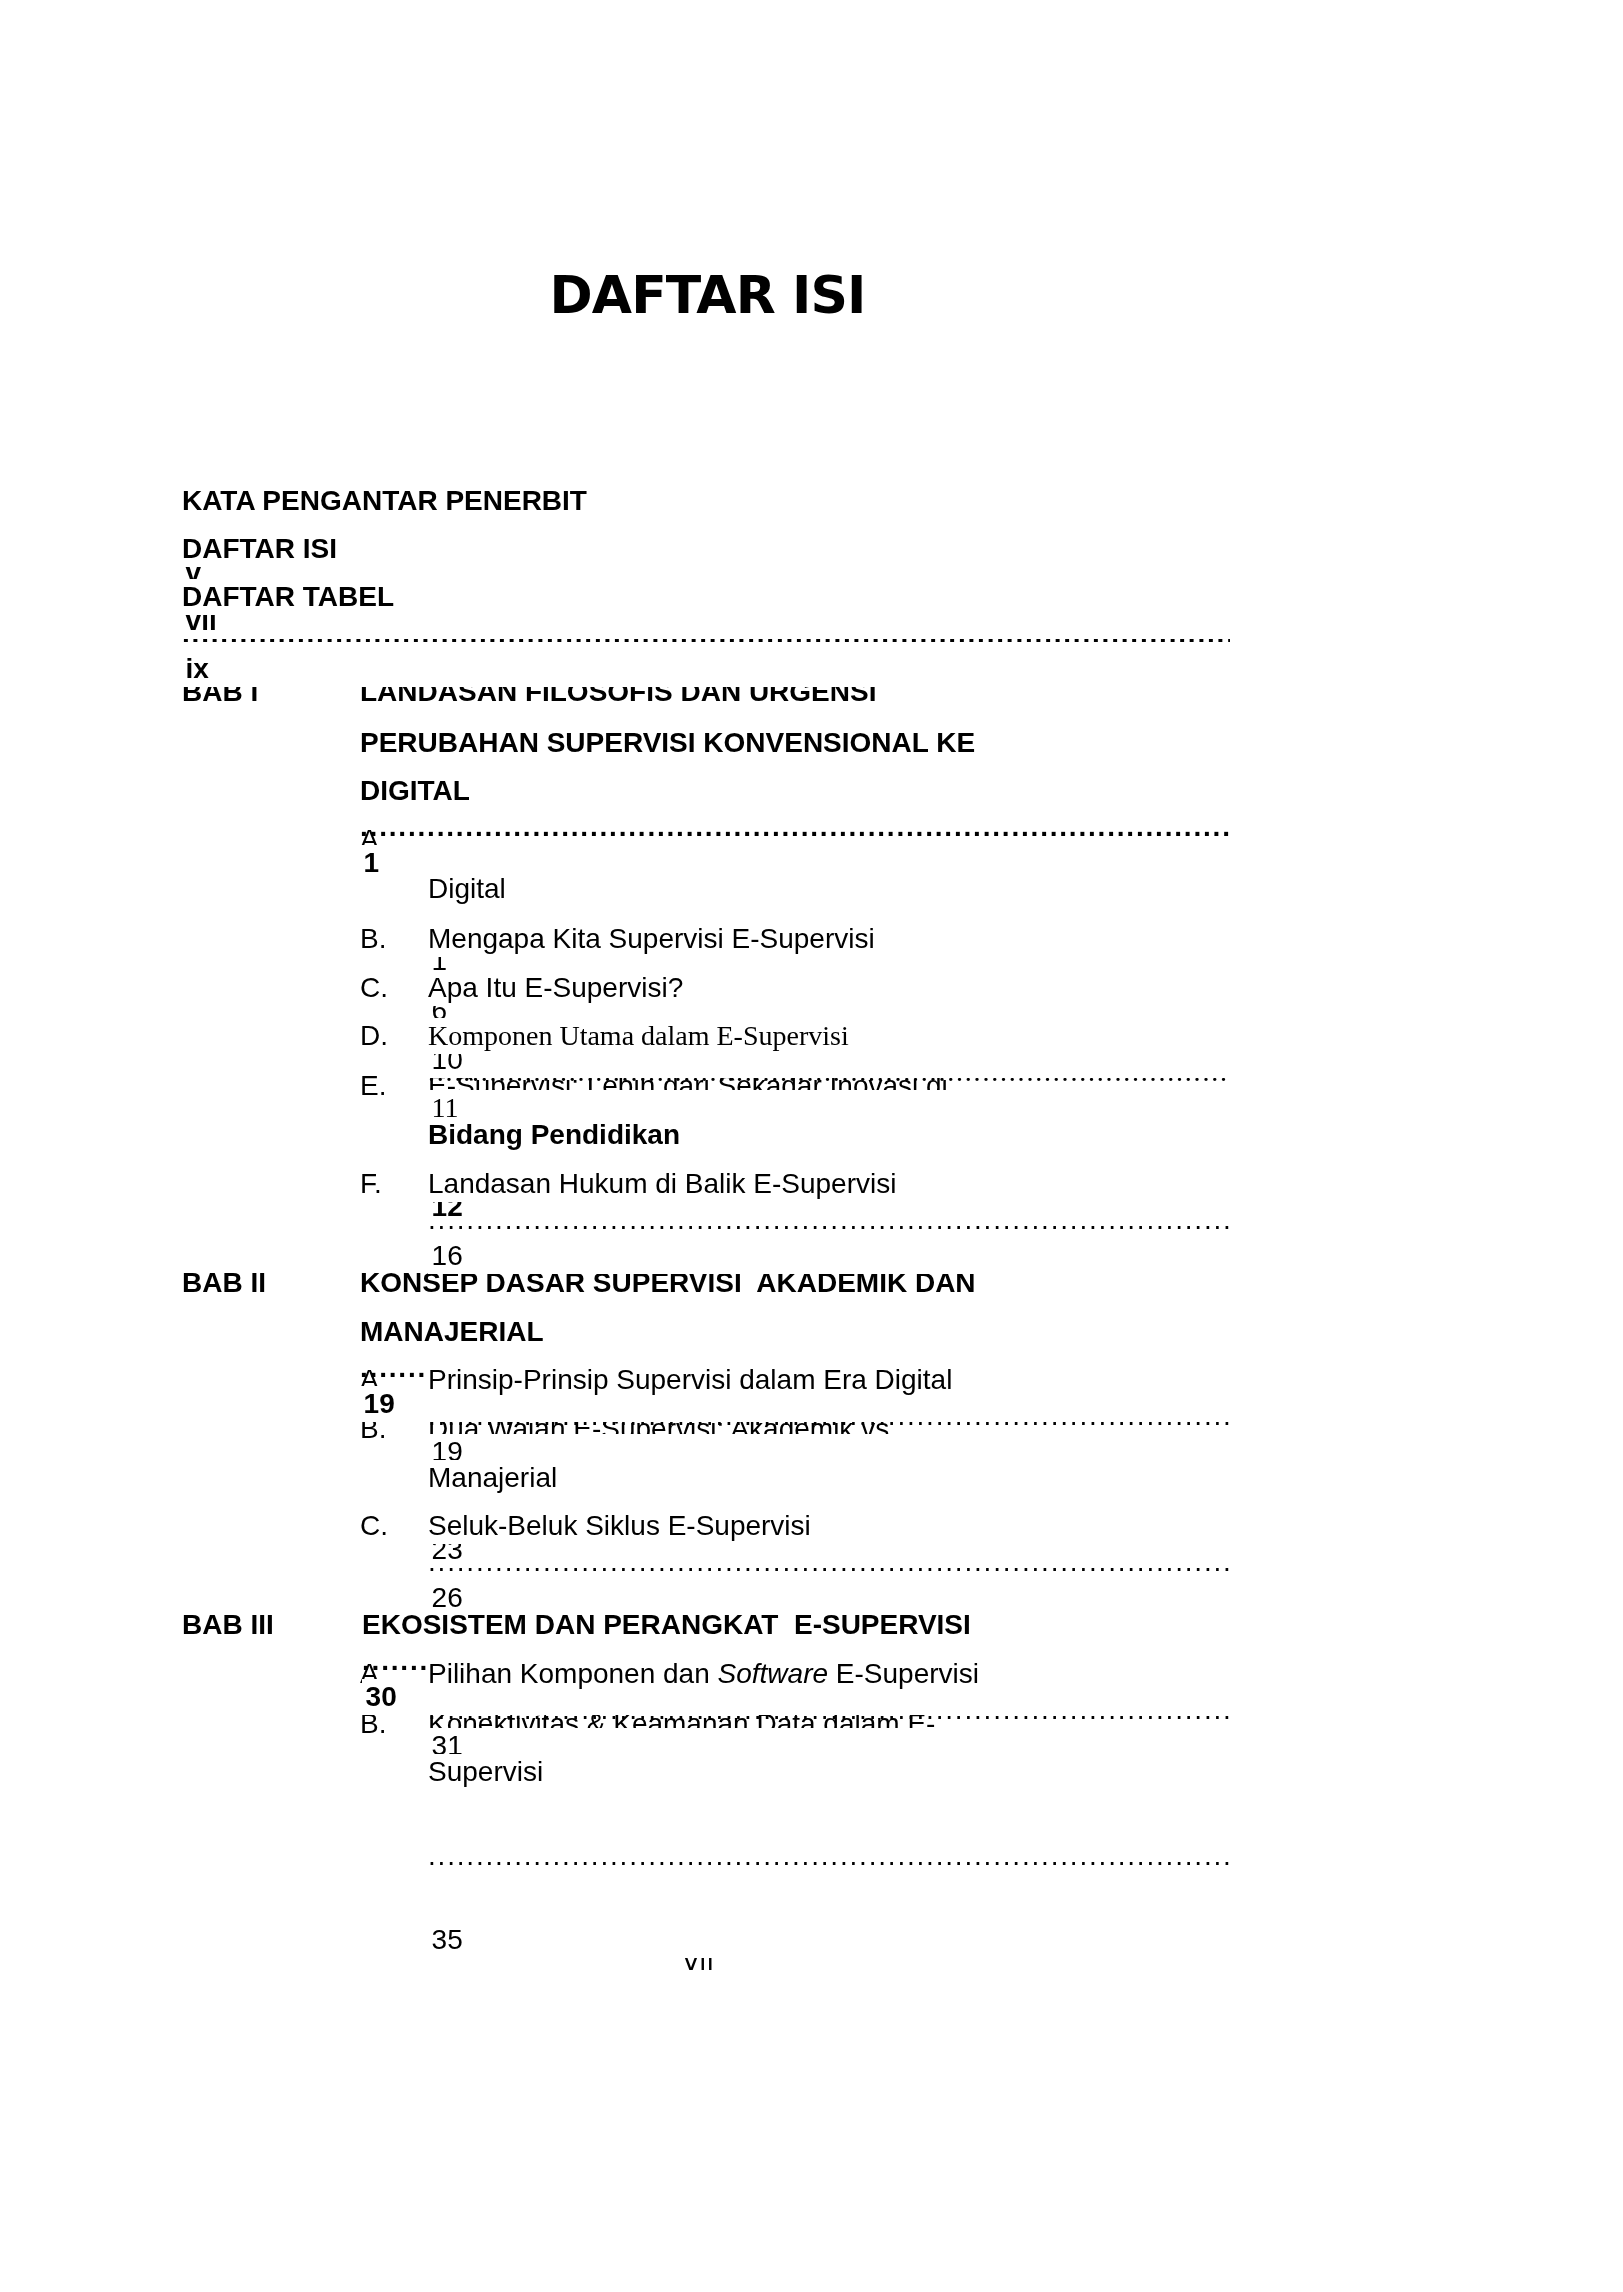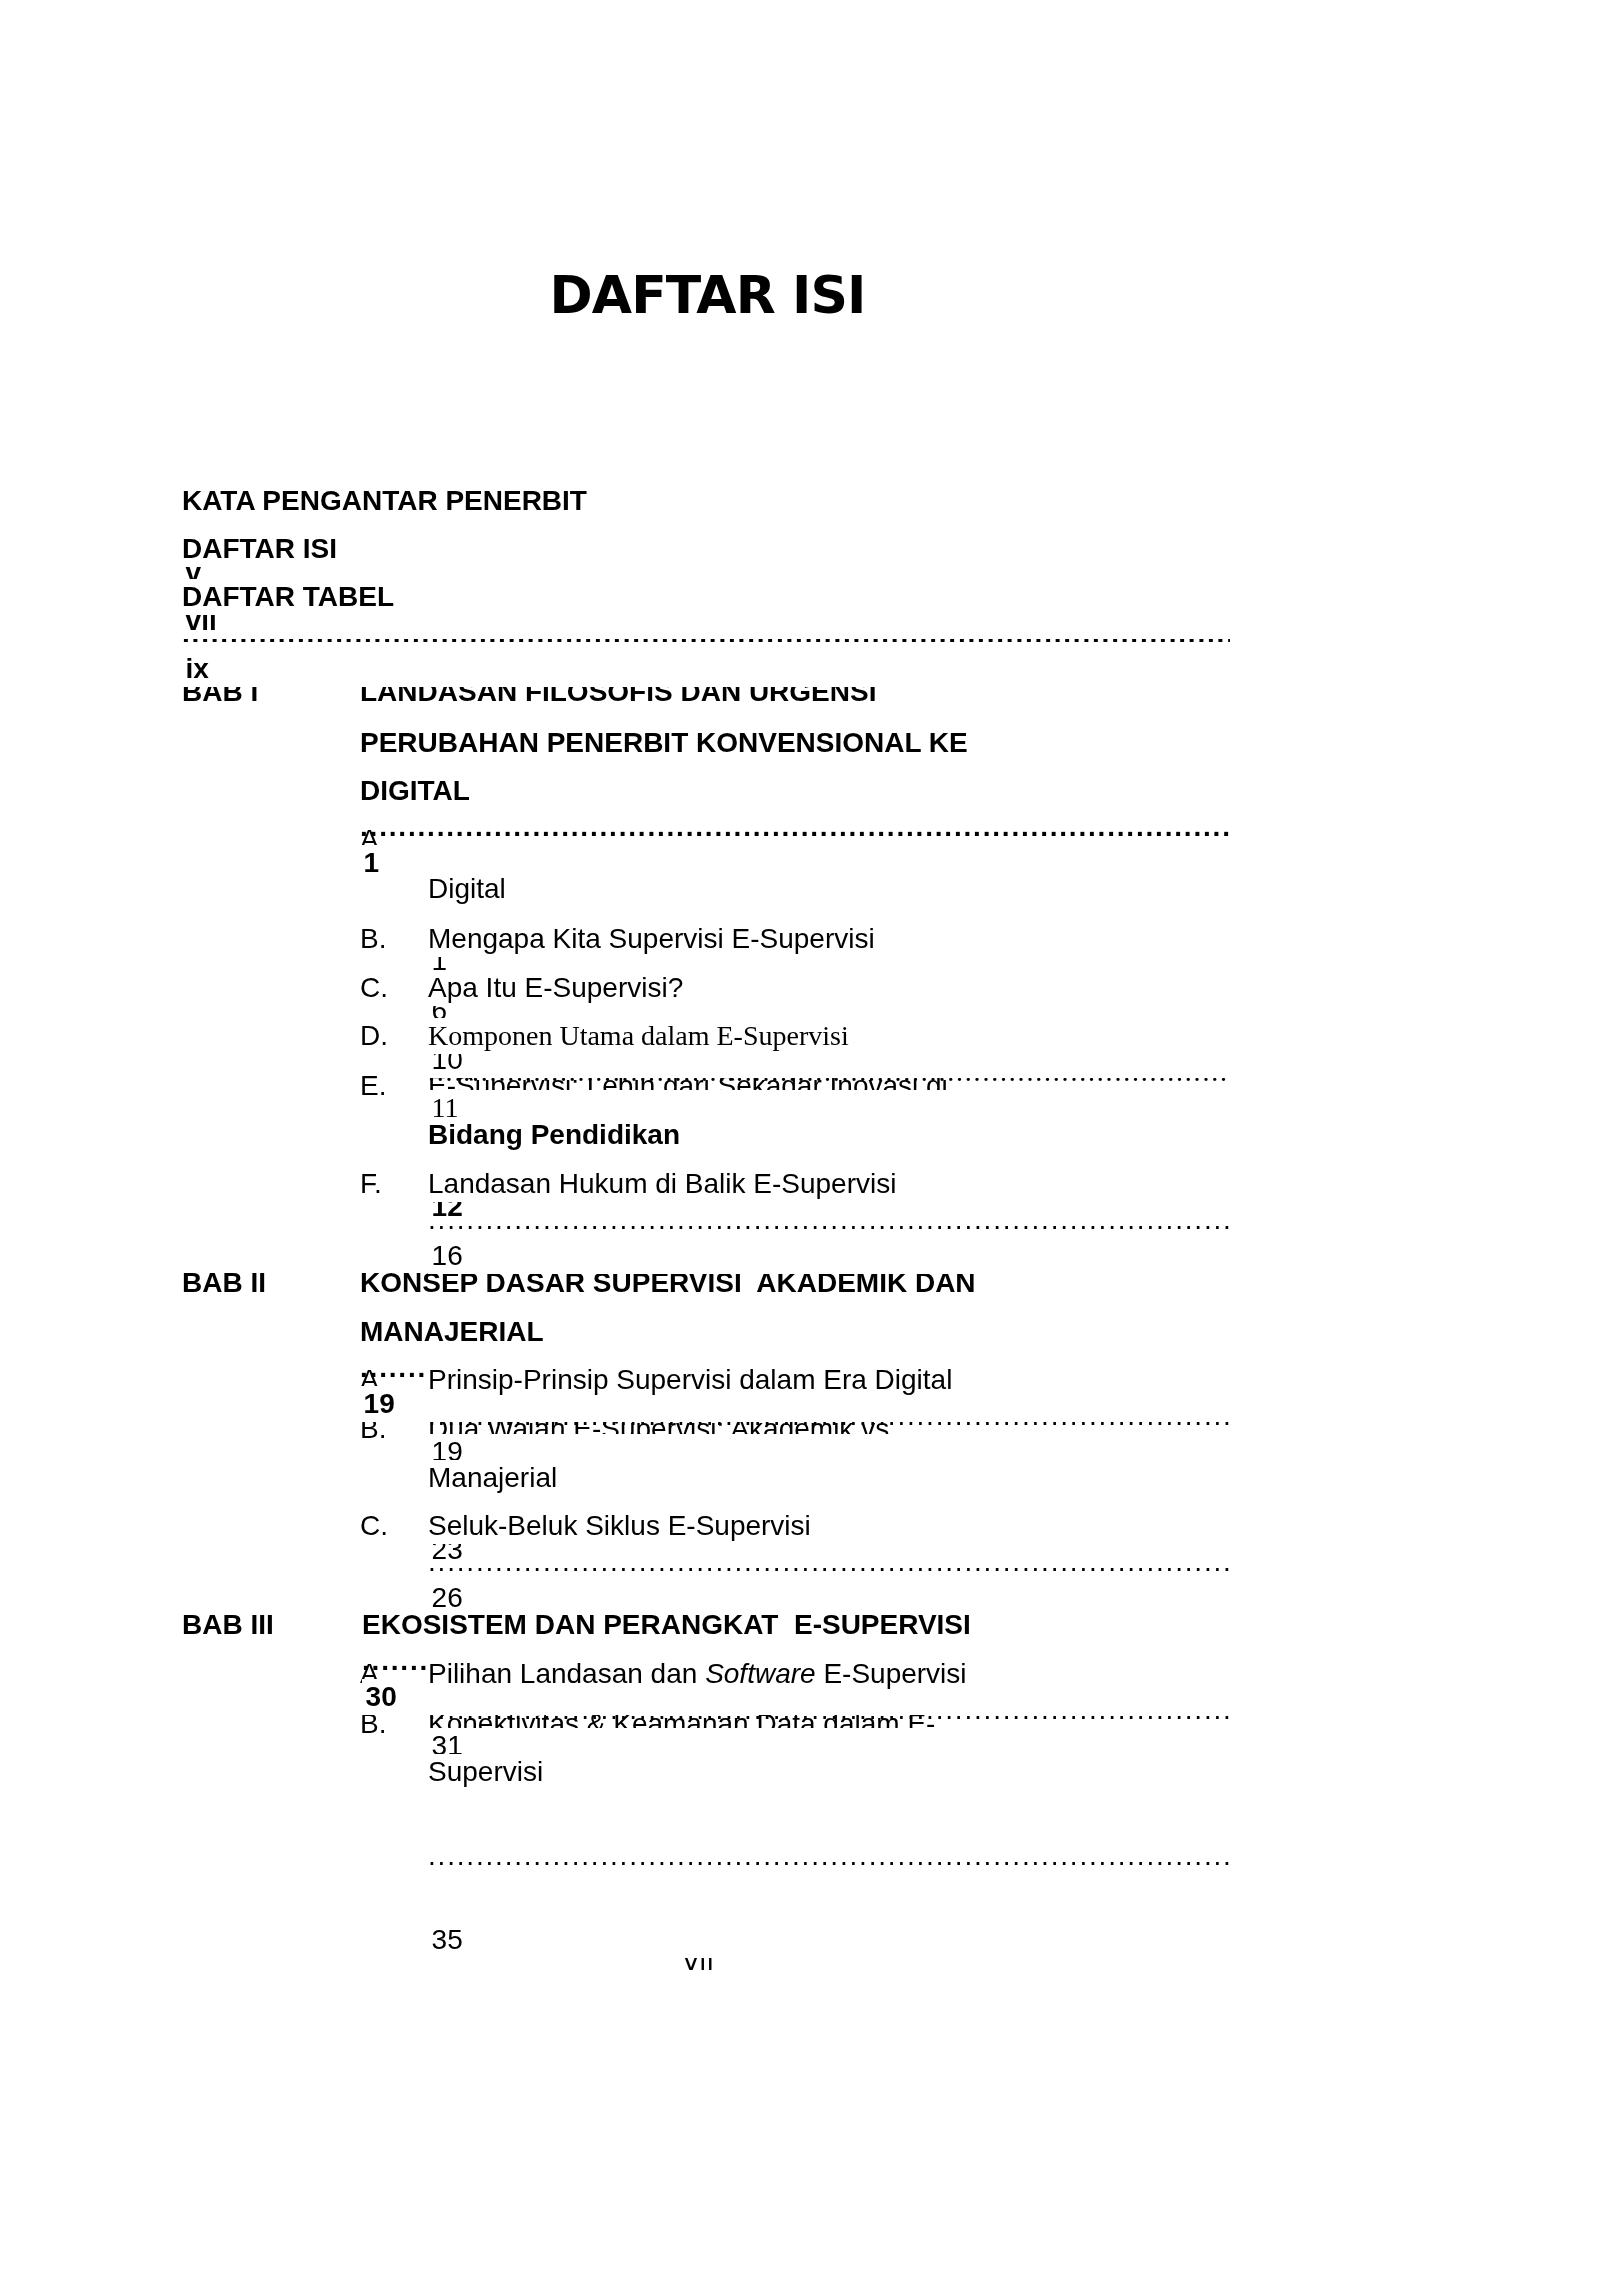--- a/index.html
+++ b/index.html
@@ -48,21 +48,21 @@
     <span class="dots"></span>
     <span class="pg">ix</span>
   </div>
 </div>
 
 <div class="row bold" style="top:674px;">
   <span class="lbl">BAB I</span>
   <span class="col2">LANDASAN FILOSOFIS DAN URGENSI</span>
 </div>
 <div class="row bold" style="top:725px;">
-  <span class="col2">PERUBAHAN PENERBIT KONVENSIONAL KE</span>
+  <span class="col2">PERUBAHAN SUPERVISI KONVENSIONAL KE</span>
 </div>
 <div class="row bold" style="top:773px;">
   <div class="dotrow" style="left:178px;">
     <span class="text">DIGITAL</span>
     <span class="dots"></span>
     <span class="pg">1</span>
   </div>
 </div>
 
 <div class="row" style="top:822px;">
@@ -171,21 +171,21 @@
   <div class="dotrow" style="left:180px;">
     <span class="text" style="white-space:pre;">EKOSISTEM DAN PERANGKAT  E-SUPERVISI</span>
     <span class="dots"></span>
     <span class="pg">30</span>
   </div>
 </div>
 
 <div class="row" style="top:1656px;">
   <span class="col2">A.</span>
   <div class="dotrow" style="left:246px;">
-    <span class="text"><span>Pilihan Landasan dan </span><i>Software</i><span> E-Supervisi</span></span>
+    <span class="text"><span>Pilihan Komponen dan </span><i>Software</i><span> E-Supervisi</span></span>
     <span class="dots"></span>
     <span class="pg">31</span>
   </div>
 </div>
 
 <div class="row" style="top:1706px;">
   <span class="col2">B.</span>
   <span class="col3">Konektivitas &amp; Keamanan Data dalam E-</span>
 </div>
 <div class="row" style="top:1754px;">

